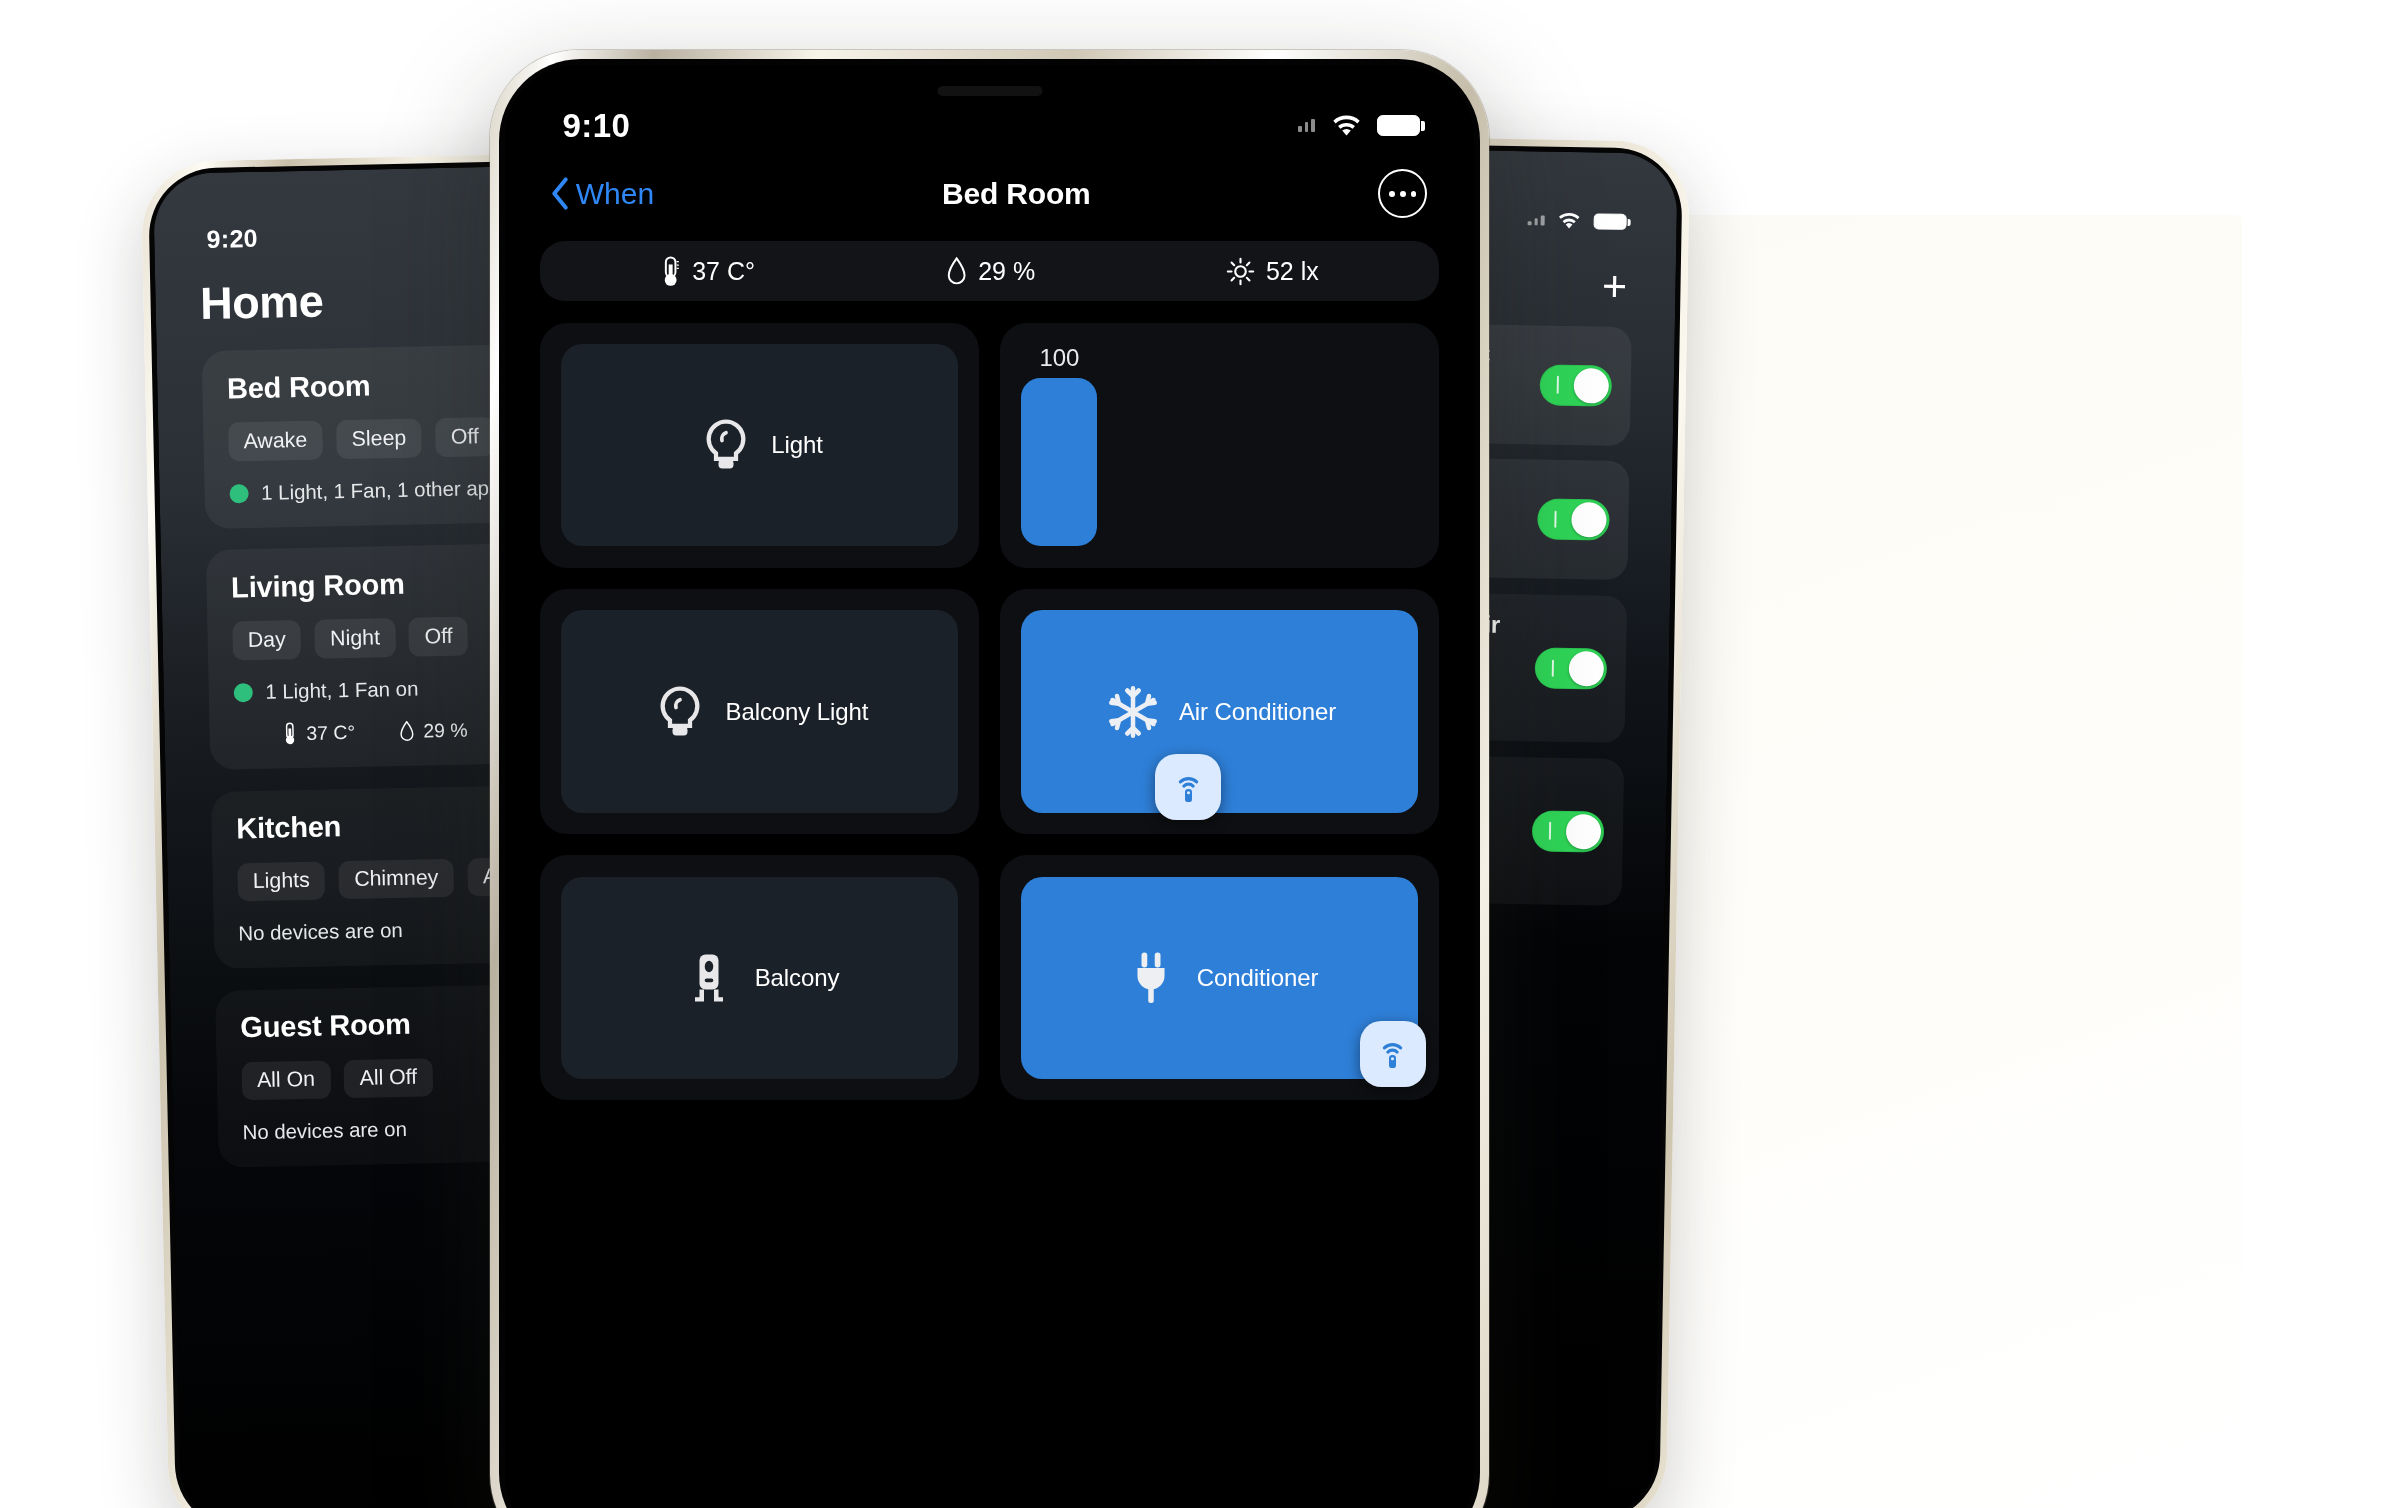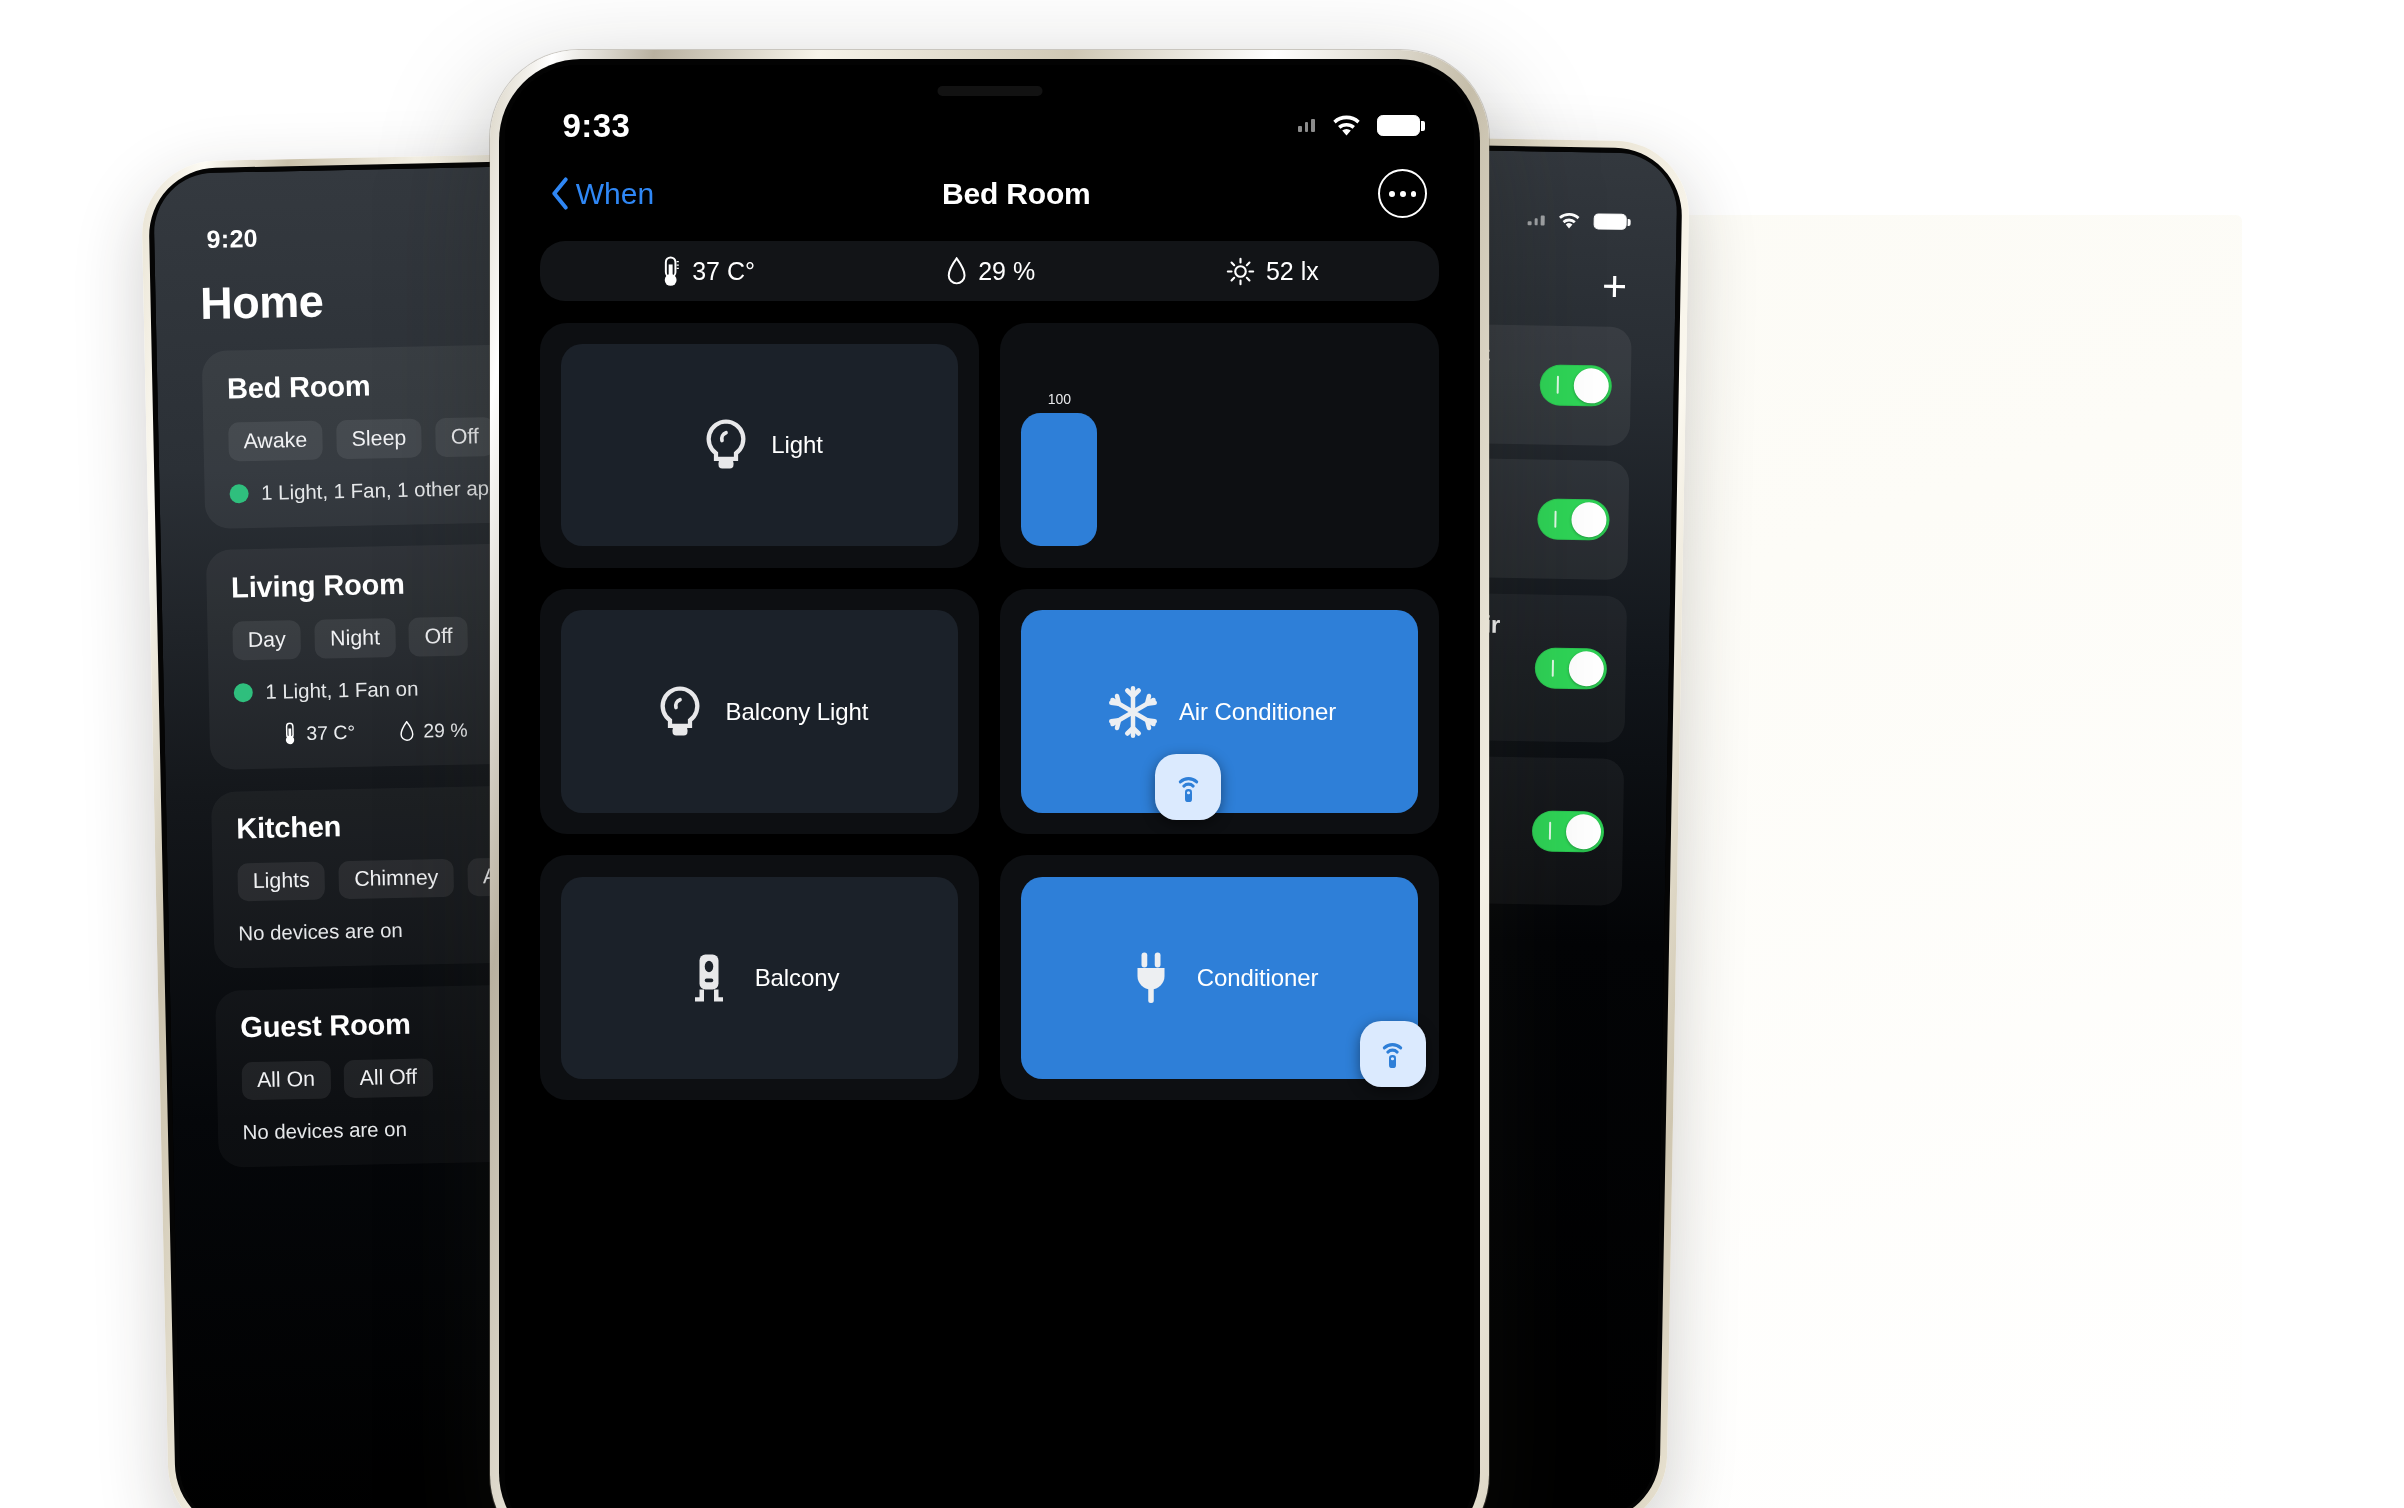--- a/index.html
+++ b/index.html
@@ -236,21 +236,21 @@
     display:flex; 
     align-items:center; justify-content:center;
     gap:15.5px;
   }
   .tile-main.off { background:#1b2129; }
   .tile-main.on  { background:#2e7fd8; }
   .tile-label { font-size:24px; font-weight:500; color:#fff; letter-spacing:-0.1px; }
   .tile-icon { width:60px; height:60px; display:block; }
 
   .slider-col { width:76px; display:flex; flex-direction:column; align-items:center; }
-  .slider-val { font-size:14px; color:#e9eaec; margin-bottom:5.8px;margin-top:47px; }
+  .slider-val { font-size:24px; color:#e9eaec; margin-bottom:5.8px; }
   .slider-track {
     flex:1 1 auto; width:100%; border-radius:19.4px;
     background:#2e7fd8;
   }
 
   .badge {
     position:absolute;
     width:66px; height:66px; border-radius:21.3px;
     background:#dbeafe;
     display:flex; align-items:center; justify-content:center;
@@ -470,21 +470,21 @@
   <div class="phone" id="phone-center">
     <div class="band"></div>
     <div class="bezel"></div>
     <div class="screen">
       <div class="center-ui">
 
         <div class="notch"></div>
         <div class="speaker"></div>
 
         <div class="center-status">
-          <span class="clock">9:33</span>
+          <span class="clock">9:10</span>
           <span class="sys">
             <span class="sig">
                 <i style="height:5.8px"></i>
                 <i style="height:9.7px"></i>
                 <i style="height:12.6px"></i>
               </span>
             <svg class="wifi-ic" width="35" height="25" viewBox="0 0 24 18">
               <path d="M12 16.2 8.9 12.6a4.7 4.7 0 0 1 6.2 0L12 16.2z" fill="#fff"></path>
               <path d="M5.9 9.4a9.3 9.3 0 0 1 12.2 0l-1.7 2a6.8 6.8 0 0 0-8.8 0l-1.7-2z" fill="#fff"></path>
               <path d="M2.5 5.5a14.2 14.2 0 0 1 19 0l-1.7 2a11.6 11.6 0 0 0-15.6 0l-1.7-2z" fill="#fff"></path>

